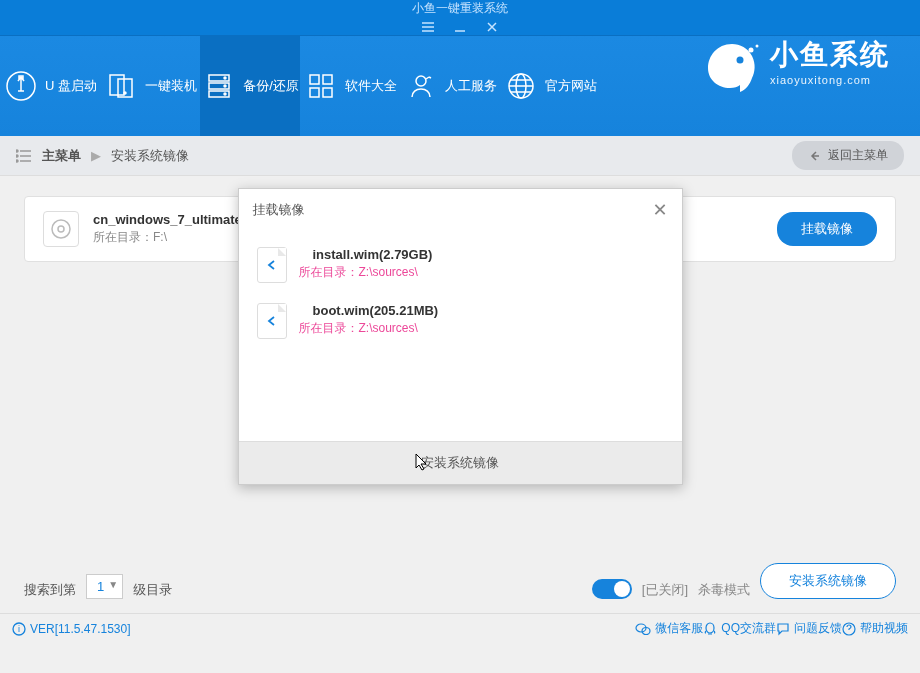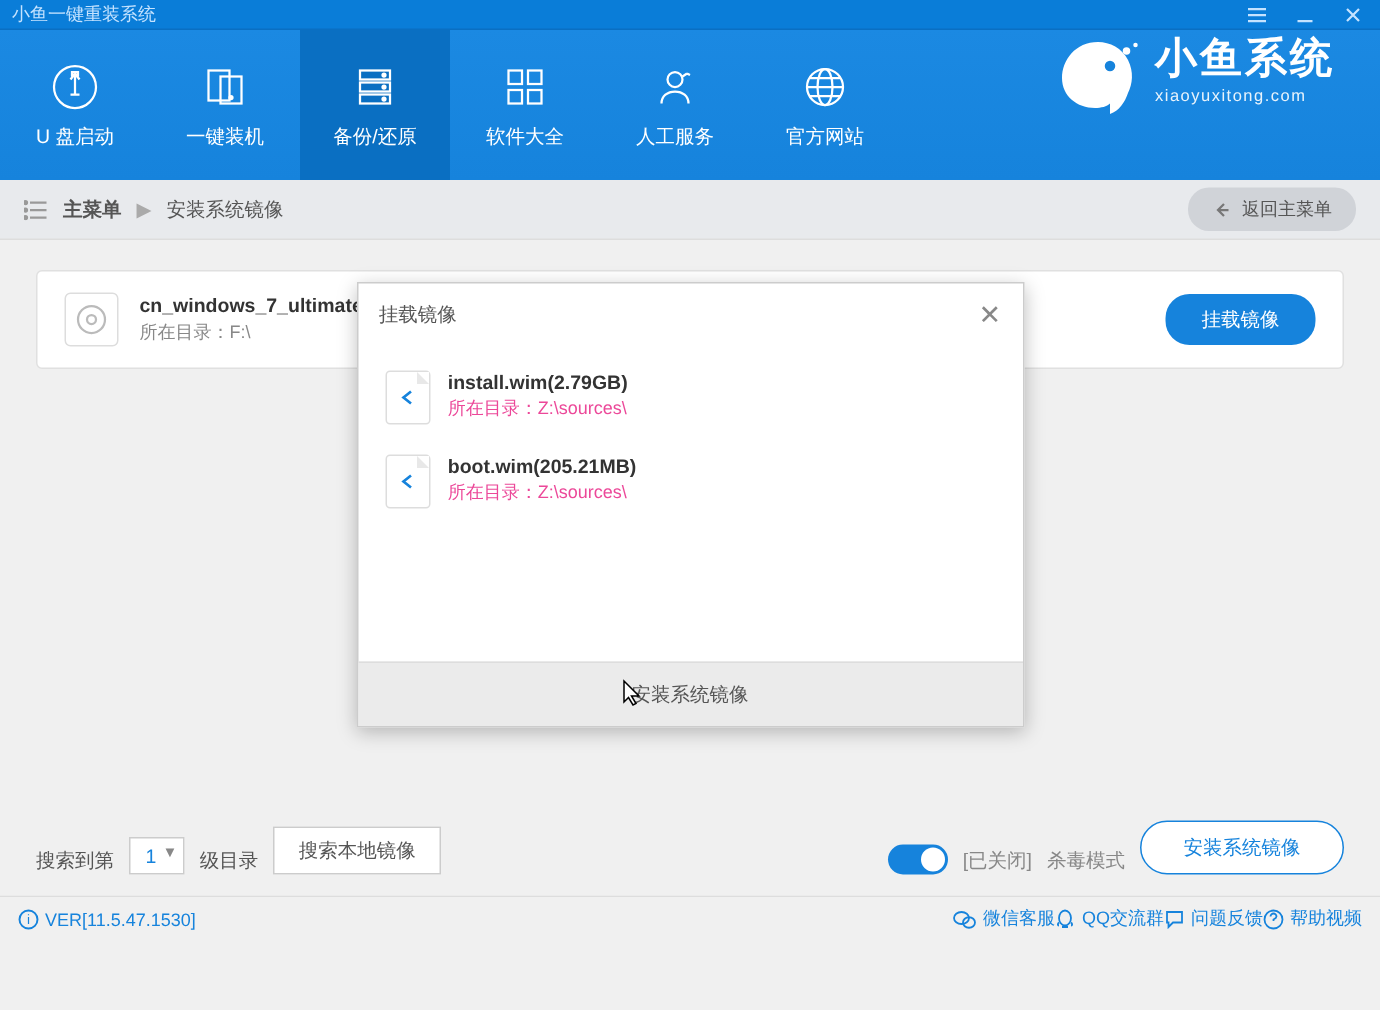--- a/index.html
+++ b/index.html
@@ -1,24 +1,24 @@
 <!DOCTYPE html>
 <html><head>
 <meta charset="utf-8">
 <style>
 * { margin: 0; padding: 0; box-sizing: border-box; font-family: "Microsoft YaHei", Arial, sans-serif; }
 body { background: #f0f0f0; width: 920px; height: 673px; overflow: hidden; position: relative; }
 
-.titlebar { height: 20px; background: #0a7dd8; display: flex; align-items: center; justify-content: space-between; padding: 0 8px; border-bottom: 1px solid #0a6fc2; }
+.titlebar { height: 36px; background: #0a7dd8; display: flex; align-items: center; justify-content: space-between; padding: 0 8px; border-bottom: 1px solid #0a6fc2; flex-direction: column; }
 .titlebar-title { color: #c5e3ff; font-size: 12px; }
 .titlebar-controls { display: flex; gap: 12px; }
 .titlebar-btn { width: 20px; height: 20px; display: flex; align-items: center; justify-content: center; cursor: pointer; color: #c5e3ff; }
 
 .header { height: 100px; background: linear-gradient(to bottom, #1b89e2, #1683dc); display: flex; align-items: stretch; }
-.nav-item { width: 100px; display: flex; flex-direction: column; align-items: center; justify-content: center; gap: 6px; color: #fff; font-size: 13px; cursor: pointer; }
+.nav-item { width: 100px; display: flex; flex-direction: row; align-items: center; justify-content: center; gap: 6px; color: #fff; font-size: 13px; cursor: pointer; }
 .nav-item.active { background: #0a6fc2; }
 .nav-icon { width: 36px; height: 36px; display: flex; align-items: center; justify-content: center; }
 .logo-area { margin-left: auto; display: flex; padding-right: 30px; color: #fff; }
 .logo-fish { width: 60px; height: 60px; }
 .logo-text { margin-left: 8px; }
 .logo-main { font-size: 28px; font-weight: bold; letter-spacing: 2px; }
 .logo-sub { font-size: 11px; letter-spacing: 1px; opacity: 0.9; }
 
 .breadcrumb-bar { height: 40px; background: #e8eaed; display: flex; align-items: center; padding: 0 16px; gap: 10px; color: #555; font-size: 13px; border-bottom: 1px solid #ddd; }
 .breadcrumb-icon { color: #888; }
@@ -45,21 +45,21 @@
 .footer-link { color: #1683dc; display: flex; align-items: center; gap: 4px; cursor: pointer; }
 
 .modal-overlay { position: absolute; top: 168px; left: 0; right: 0; height: 437px; display: flex; justify-content: center; align-items: flex-start; padding-top: 20px; }
 .modal { width: 445px; background: #fff; box-shadow: 0 3px 12px rgba(0,0,0,0.25); border: 1px solid #ccc; }
 .modal-header { padding: 10px 14px; display: flex; align-items: center; justify-content: space-between; font-size: 13px; color: #555; }
 .modal-close { cursor: pointer; font-size: 18px; color: #888; }
 .modal-body { padding: 6px 14px 20px; min-height: 210px; }
 .modal-item { display: flex; gap: 12px; padding: 10px 4px; cursor: pointer; align-items: flex-start; }
 .modal-item-icon { width: 30px; height: 36px; border: 1px solid #ddd; border-radius: 3px; display: flex; align-items: center; justify-content: center; color: #1683dc; flex-shrink: 0; position: relative; }
 .modal-item-icon::before { content: ""; position: absolute; top: 0; right: 0; border-top: 8px solid #fff; border-left: 8px solid #e8e8e8; }
-.modal-item-title { font-size: 13px; font-weight: bold; color: #333; }
+.modal-item-title { font-size: 13px; font-weight: bold; color: #333; margin-left: 14px; }
 .modal-item-path { font-size: 12px; color: #ec4899; margin-top: 2px; }
 .modal-footer { background: #ebebeb; border-top: 1px solid #ddd; padding: 12px; text-align: center; font-size: 13px; color: #555; cursor: pointer; position: relative; }
 .cursor-arrow { position: absolute; left: 175px; top: 10px; }
 
 svg { display: block; }
 </style>
 </head>
 <body>
 
 <div class="titlebar">
@@ -193,21 +193,20 @@
       <div class="file-name">cn_windows_7_ultimate_w</div>
       <div class="file-path"><span>所在目录：</span><span>F:\</span></div>
     </div>
     <button class="mount-btn">挂载镜像</button>
   </div>
 
   <div class="bottom-bar">
     <span>搜索到第</span>
     <span class="level-select"><span>1</span> <span style="position:absolute;right:4px;color:#888;font-size:10px">▼</span></span>
     <span>级目录</span>
-    <button class="search-local-btn">搜索本地镜像</button>
     <div style="flex:1"></div>
     <div class="toggle"></div>
     <span style="color:#888">[已关闭]</span>
     <span style="color:#888">杀毒模式</span>
     <button class="install-btn">安装系统镜像</button>
   </div>
 </div>
 
 <div class="footer">
   <div class="version">

